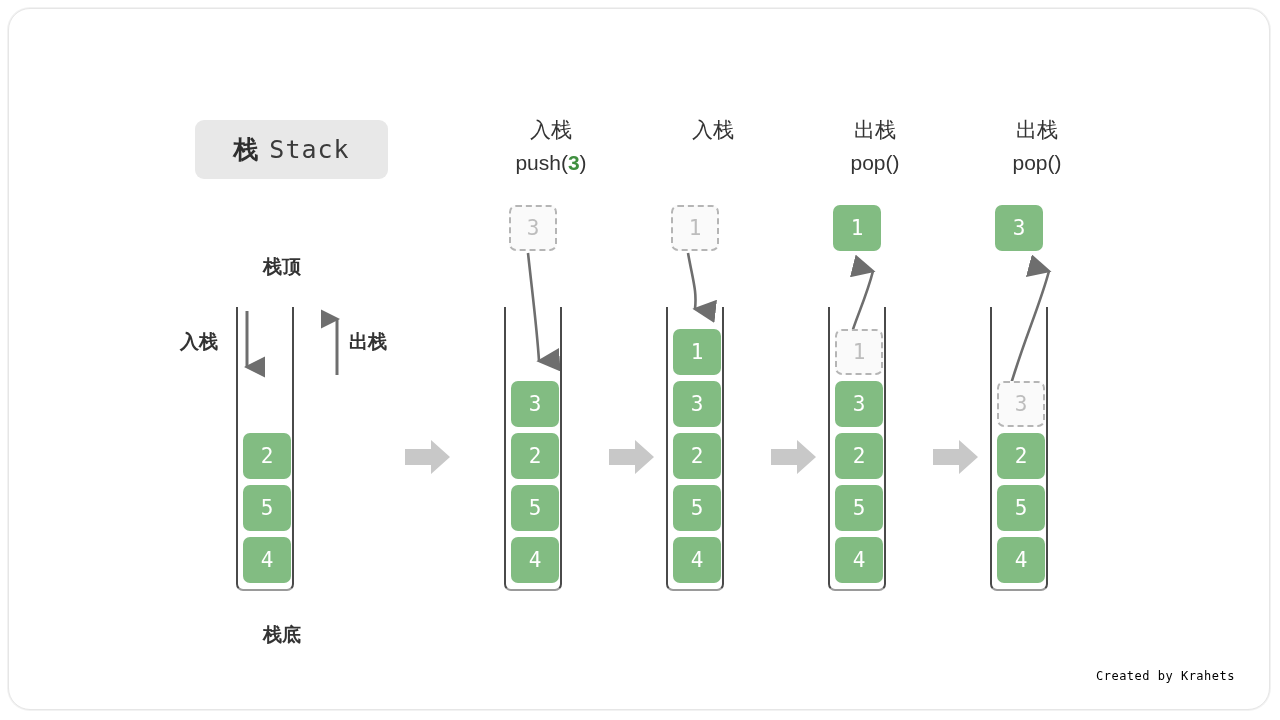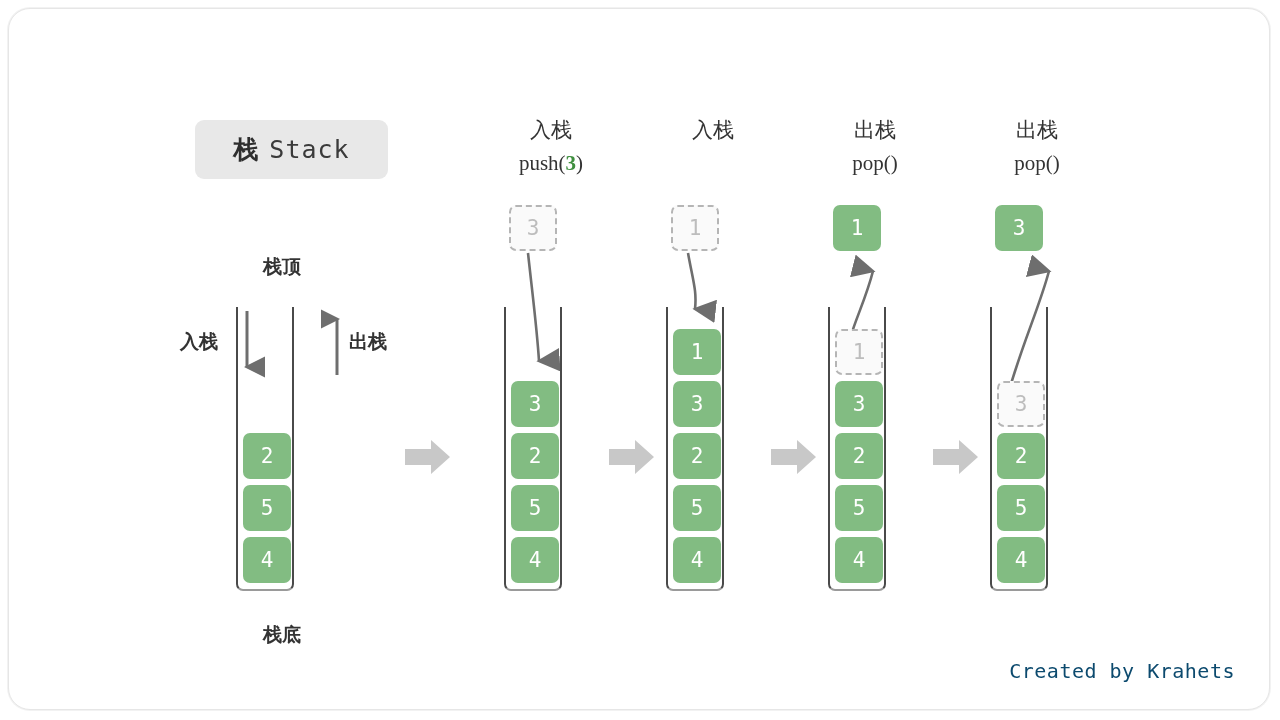--- a/index.html
+++ b/index.html
@@ -89,21 +89,21 @@
   .col-header .h-cn {
     display: block;
     font-size: 21px;
     color: #333333;
     font-family: "Liberation Sans", sans-serif;
   }
   .col-header .h-code {
     display: block;
     font-size: 21px;
     color: #333333;
-    font-family: Liberation Serif, serif;
+    font-family: Liberation Sans, sans-serif;
   }
   .col-header .h-code .arg {
     color: #3f8f3f;
     font-weight: bold;
   }
 
   
   .stack-box {
     position: absolute;
     top: 298px;
@@ -180,22 +180,22 @@
     width: 46px;
     height: 38px;
   }
 
   
   #watermark {
     position: absolute;
     right: 34px;
     bottom: 26px;
     font-family: "DejaVu Sans Mono", monospace;
-    font-size: 20px;
-    color: #0c4a6e;
+    font-size: 12px;
+    color: #000000;
     letter-spacing: 0.5px;
   }
 </style>
 </head>
 <body>
 
 <div id="card">
 
   <div id="title-badge">
     <span class="t-cn">栈</span>

